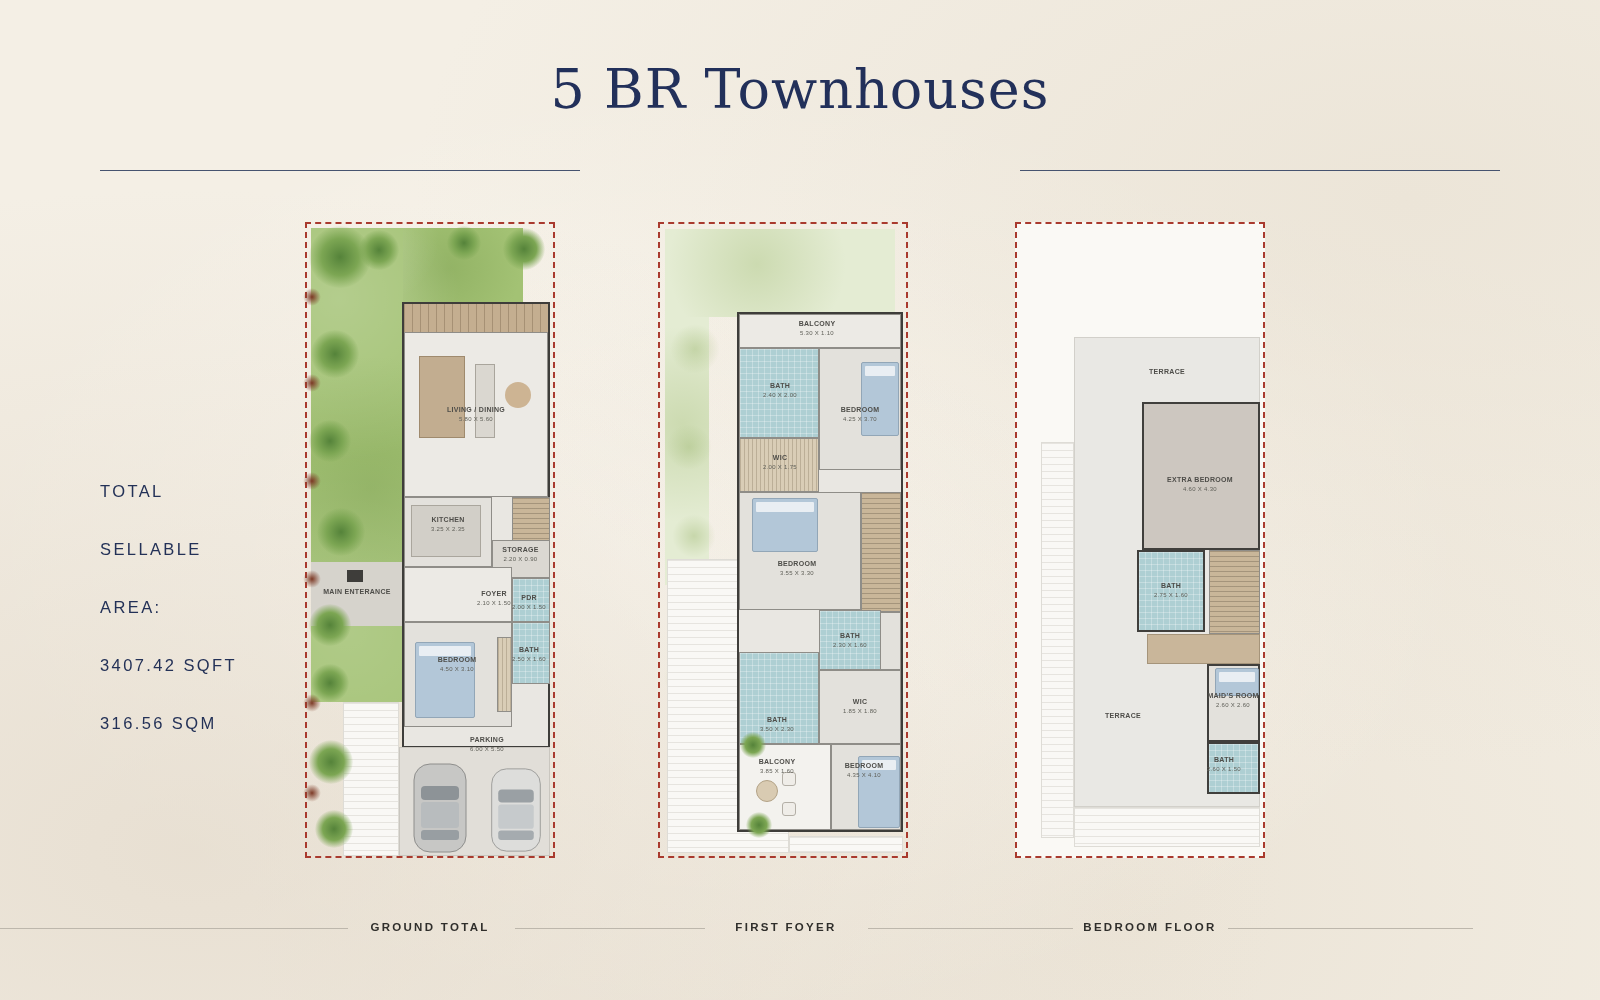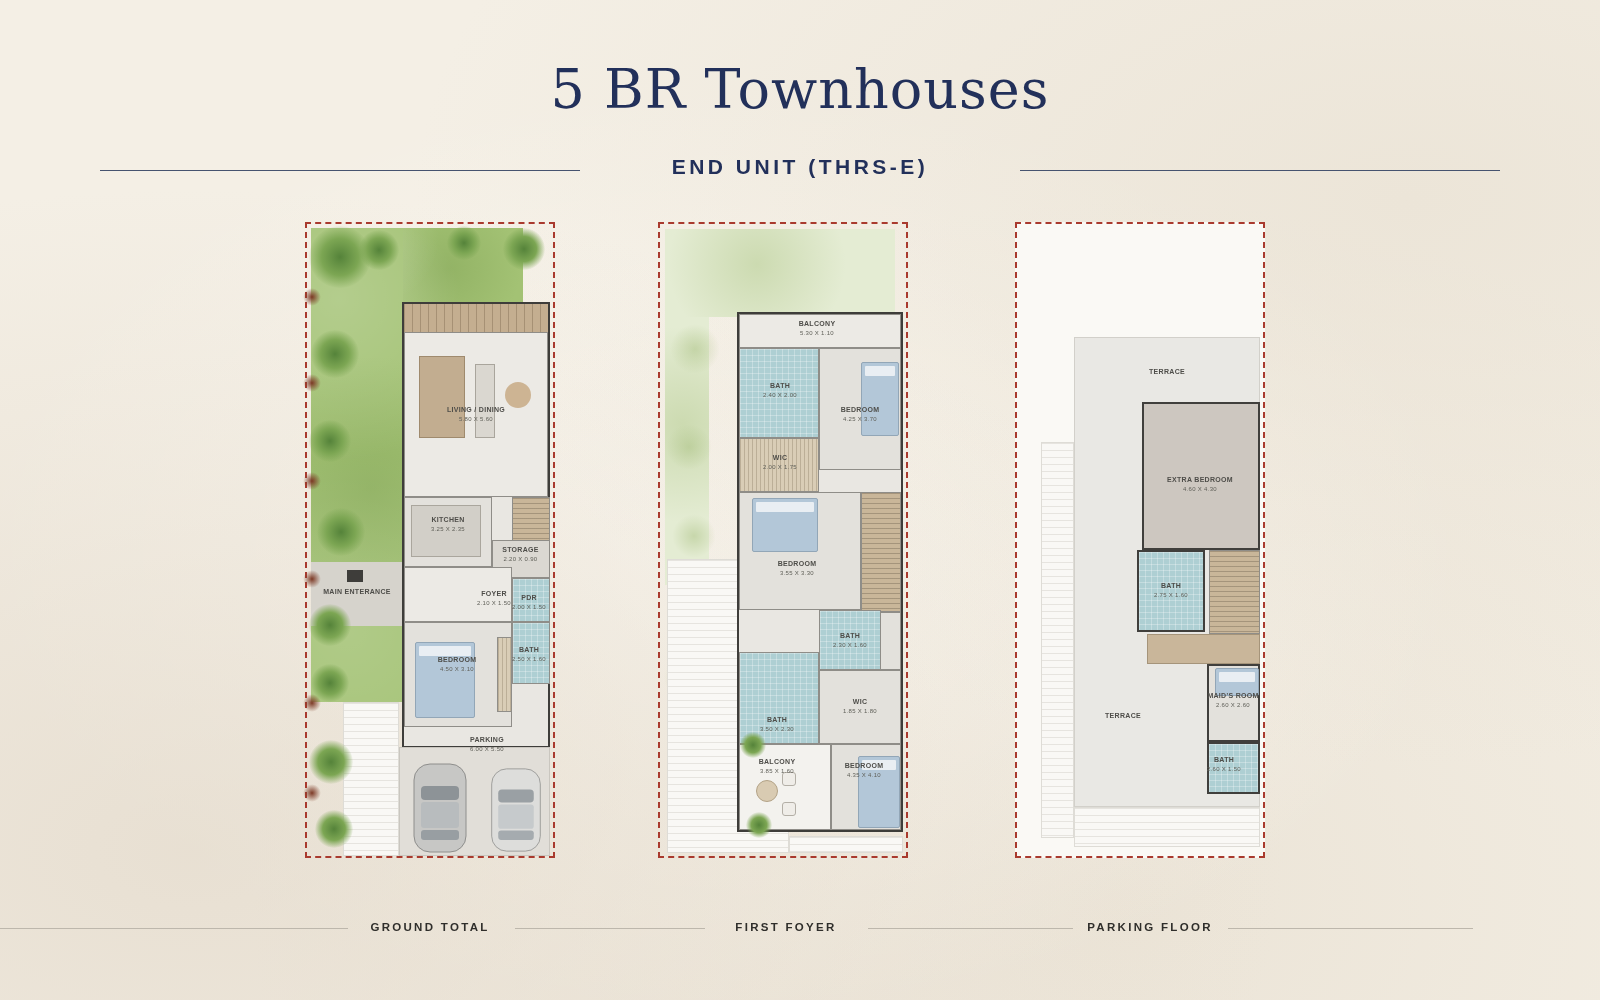--- a/index.html
+++ b/index.html
@@ -52,24 +52,30 @@
   .cap{position:absolute;top:921px;transform:translateX(-50%);font-size:11.5px;font-weight:700;
     letter-spacing:2.3px;color:#2f2e2b;white-space:nowrap}
   .caprule{position:absolute;top:928px;height:1px;background:#bdb7ac}
 </style>
 </head>
 <body>
 
 <div class="canvas">
 
   <div class="title">5 BR Townhouses</div>
-  <div class="subtitle">END UNIT (THRS-E)</div>
   <div class="subrule" style="left:100px;width:480px"></div>
   <div class="subrule" style="left:1020px;width:480px"></div>
 
+  <div class="info">
+    <div>TOTAL</div>
+    <div>SELLABLE</div>
+    <div>AREA:</div>
+    <div>3407.42 SQFT</div>
+    <div>316.56 SQM</div>
+  </div>
 
   <div class="panel" style="left:305px;top:222px">
     <div class="abs garden" style="left:4px;top:4px;width:212px;height:74px"></div>
     <div class="abs garden" style="left:4px;top:4px;width:92px;height:474px"></div>
     <div class="abs" style="left:4px;top:338px;width:92px;height:64px;background:#d6d3cc"></div>
     <div class="abs" style="left:40px;top:346px;width:16px;height:12px;background:#3e3d3a"></div>
     <div class="abs decklines" style="left:36px;top:478px;width:56px;height:154px"></div>
 
     <div class="tree" style="left:2px;top:2px;width:62px;height:62px"></div>
     <div class="tree" style="left:52px;top:6px;width:40px;height:40px"></div>
@@ -277,16 +283,16 @@
         <span class="nm">BATH</span>
         <span class="dm">2.60 X 1.50</span>
       </div>
   </div>
 
   <div class="caprule" style="left:0;width:348px"></div>
   <div class="cap" style="left:430px">GROUND TOTAL</div>
   <div class="caprule" style="left:515px;width:190px"></div>
   <div class="cap" style="left:786px">FIRST FOYER</div>
   <div class="caprule" style="left:868px;width:205px"></div>
-  <div class="cap" style="left:1150px">PARKING FLOOR</div>
+  <div class="cap" style="left:1150px">BEDROOM FLOOR</div>
   <div class="caprule" style="left:1228px;width:245px"></div>
 
 </div>
 
 </body></html>

